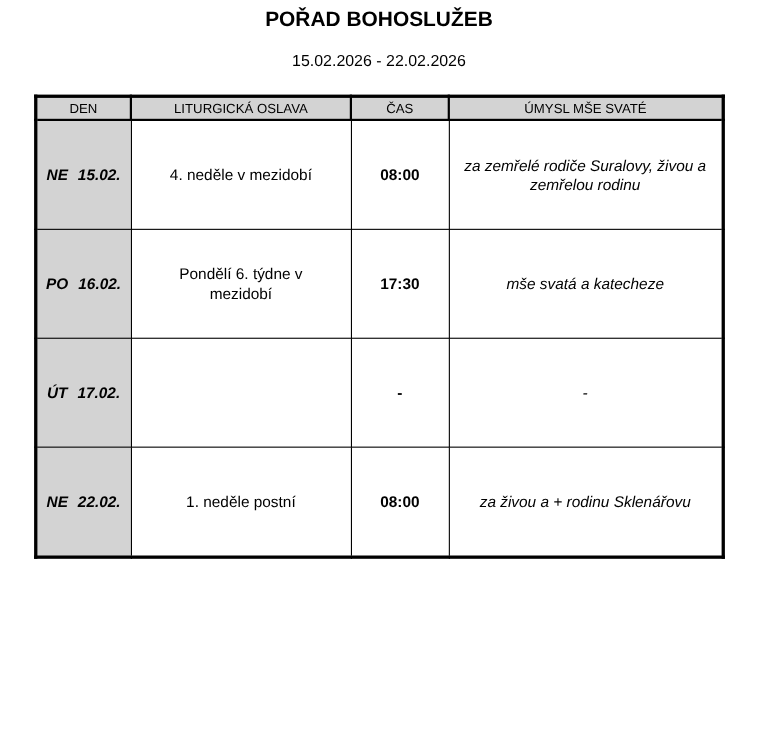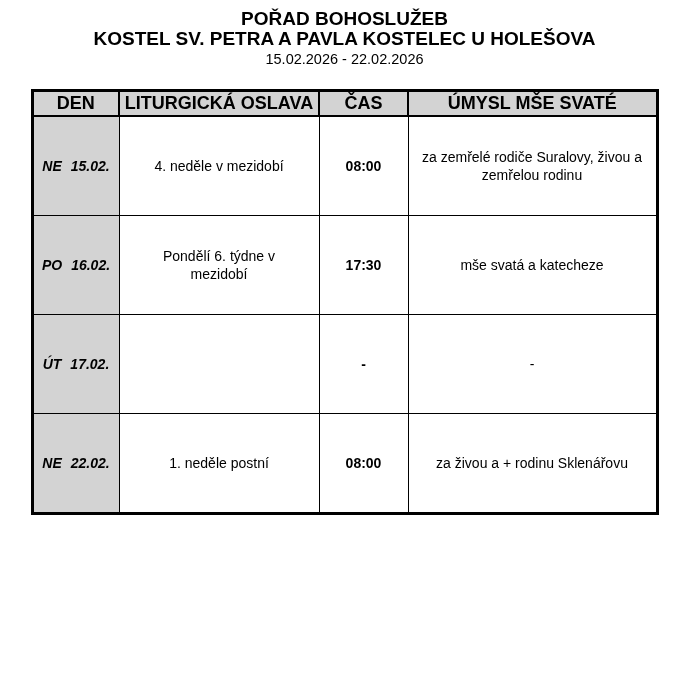--- a/index.html
+++ b/index.html
@@ -21,33 +21,34 @@
   }
   .title-line.main {
     font-size: 19px;
     font-weight: bold;
     line-height: 20px;
   }
   .title-line.sub {
     font-size: 14.5px;
     font-weight: normal;
     line-height: 20px;
+    margin-top: 17px;
   }
   table.schedule {
     border-collapse: collapse;
     table-layout: fixed;
     width: 625px;
     margin: 20px auto 0 auto;
     border: 3px solid var(--border-color, #000);
   }
   table.schedule th {
     background: var(--header-bg, #d3d3d3);
     border: 2px solid var(--border-color, #000);
-    font-size: 18px;
-    font-weight: bold;
+    font-size: 12px;
+    font-weight: normal;
     height: 17px;
     padding: 1px 0;
     vertical-align: middle;
   }
   table.schedule td {
     border: 1px solid var(--border-color, #000);
     height: 66px;
     font-size: 14px;
     text-align: center;
     vertical-align: middle;
@@ -67,29 +68,29 @@
     padding: 0 16px;
     white-space: pre-line;
   }
   td.time-cell {
     padding: 0 2px;
     font-weight: bold;
   }
   td.intention-cell {
     padding: 0 1px;
     white-space: pre-line;
+    font-style: italic;
   }
 </style>
 </head>
 <body>
 
 <div class="page">
   <div class="titles">
     <div class="title-line main">POŘAD BOHOSLUŽEB</div>
-    <div class="title-line main">KOSTEL SV. PETRA A PAVLA KOSTELEC U HOLEŠOVA</div>
     <div class="title-line sub">15.02.2026 - 22.02.2026</div>
   </div>
 
   <table class="schedule">
     <colgroup>
       <col style="width:87px">
       <col style="width:200px">
       <col style="width:89px">
       <col style="width:249px">
     </colgroup>

